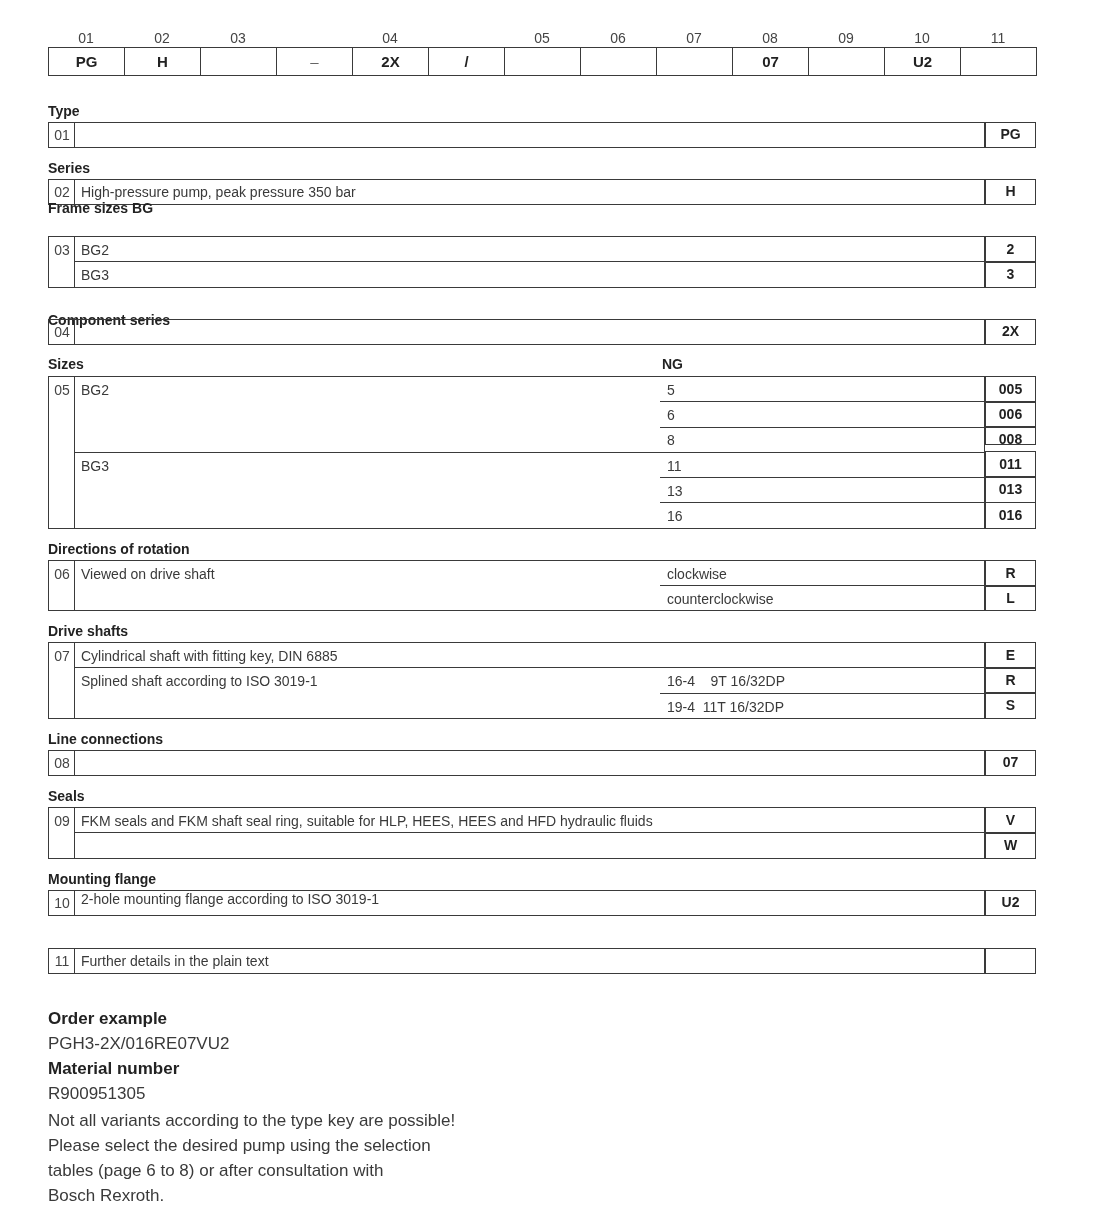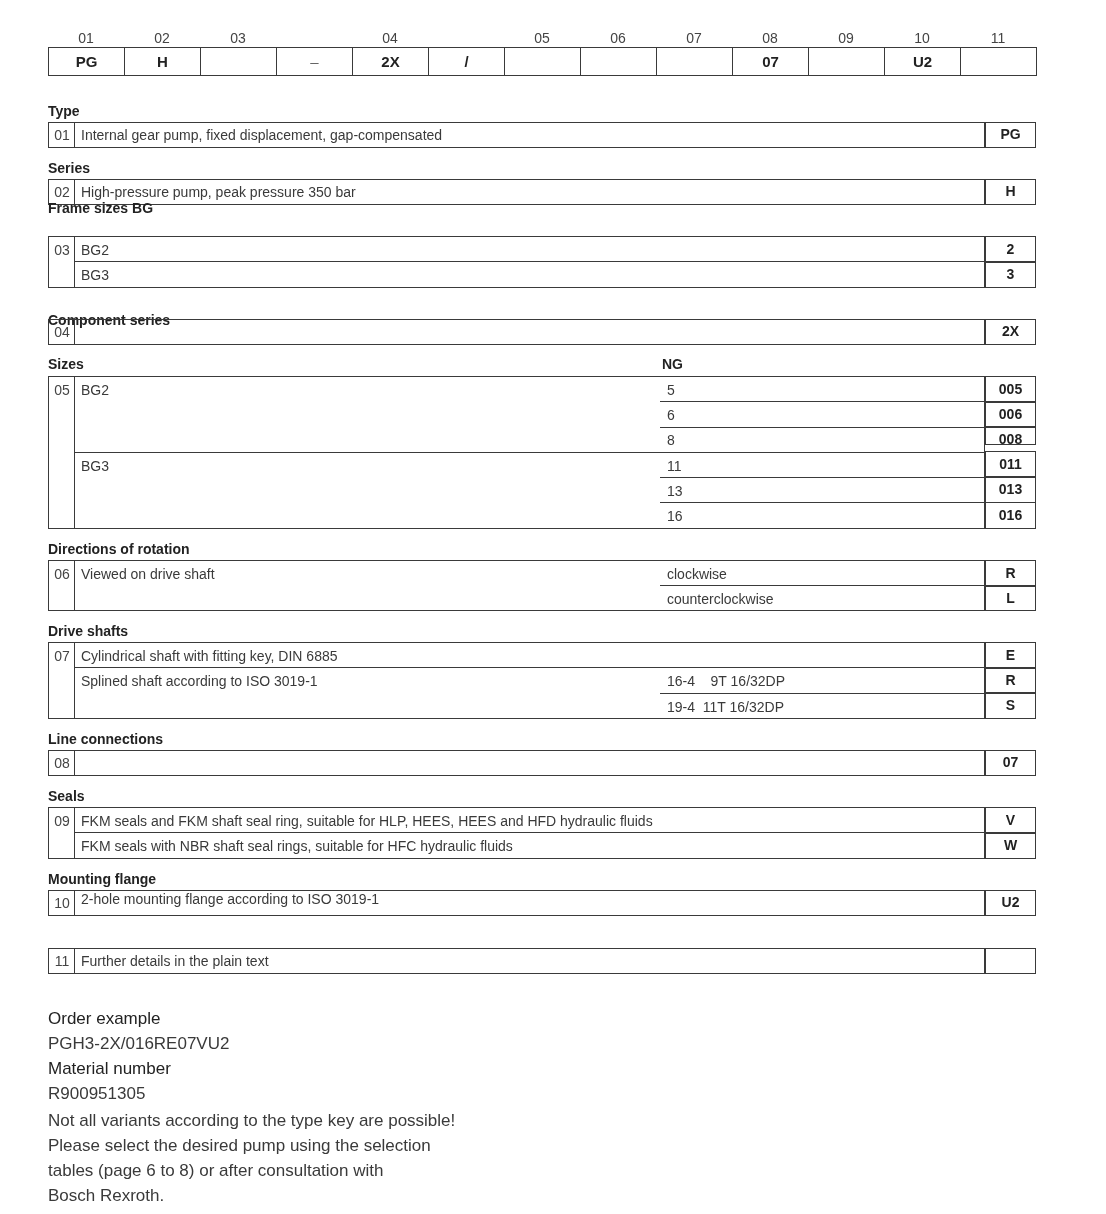--- a/index.html
+++ b/index.html
@@ -12,21 +12,21 @@
   
   .sec-title { position:absolute; left:48px; font-weight:bold; font-size:14px; color:#222; }
   .tbl { position:absolute; left:48px; width:937px; border:1.5px solid #3a3a3a; box-sizing:border-box; }
   .codecol { position:absolute; left:0; top:0; bottom:0; width:26px; border-right:1.5px solid #3a3a3a; box-sizing:border-box; }
   .codenum { position:absolute; left:0; width:26px; text-align:center; font-size:14px; color:#444; }
   .row-text { position:absolute; left:32px; font-size:14px; color:#3a3a3a; white-space:nowrap; }
   .hline { position:absolute; height:0; border-top:1.5px solid #3a3a3a; }
   .box { position:absolute; left:985px; width:51px; border:1.5px solid #3a3a3a; box-sizing:border-box;
          text-align:center; font-weight:bold; font-size:14px; color:#222; }
   .ng { position:absolute; font-size:14px; color:#3a3a3a; white-space:nowrap; }
-  .footer-b { position:absolute; left:48px; font-weight:normal; font-size:17px; color:#222; }
+  .footer-b { position:absolute; left:48px; font-weight:bold; font-size:17px; color:#222; }
   .footer-t { position:absolute; left:48px; font-size:17px; color:#3a3a3a; }
 </style>
 </head>
 <body>
 
 <div>
   <div class="key-label" style="left:48px">01</div>
   <div class="key-label" style="left:124px">02</div>
   <div class="key-label" style="left:200px">03</div>
   <div class="key-label" style="left:352px">04</div>
@@ -50,21 +50,20 @@
   <div class="key-cell" style="left:732px">07</div>
   <div class="key-cell" style="left:808px"></div>
   <div class="key-cell" style="left:884px">U2</div>
   <div class="key-cell" style="left:960px"></div>
 </div>
 
 <div class="sec-title" style="top:103px">Type</div>
 <div class="tbl" style="top:122px;height:26px">
   <div class="codecol"></div>
   <div class="codenum" style="top:4px">01</div>
-  <div class="row-text" style="top:4px">Internal gear pump, fixed displacement, gap-compensated</div>
 </div>
 <div class="box" style="top:122px;height:26px;line-height:23px">PG</div>
 
 <div class="sec-title" style="top:160px">Series</div>
 <div class="tbl" style="top:179px;height:26px">
   <div class="codecol"></div>
   <div class="codenum" style="top:4px">02</div>
   <div class="row-text" style="top:4px">High-pressure pump, peak pressure 350 bar</div>
 </div>
 <div class="box" style="top:179px;height:26px;line-height:23px">H</div>
@@ -146,21 +145,20 @@
   <div class="codenum" style="top:4px">08</div>
 </div>
 <div class="box" style="top:750px;height:26px;line-height:23px">07</div>
 
 <div class="sec-title" style="top:788px">Seals</div>
 <div class="tbl" style="top:807px;height:52px">
   <div class="codecol"></div>
   <div class="codenum" style="top:5px">09</div>
   <div class="row-text" style="top:5px">FKM seals and FKM shaft seal ring, suitable for HLP, HEES, HEES and HFD hydraulic fluids</div>
   <div class="hline" style="left:26px;right:0;top:24px"></div>
-  <div class="row-text" style="top:30px">FKM seals with NBR shaft seal rings, suitable for HFC hydraulic fluids</div>
 </div>
 <div class="box" style="top:807px;height:27px;line-height:25px">V</div>
 <div class="box" style="top:832px;height:27px;line-height:25px">W</div>
 
 <div class="sec-title" style="top:871px">Mounting flange</div>
 <div class="tbl" style="top:890px;height:26px">
   <div class="codecol"></div>
   <div class="codenum" style="top:4px">10</div>
   <div class="row-text" style="top:0">2-hole mounting flange according to ISO 3019-1</div>
 </div>

